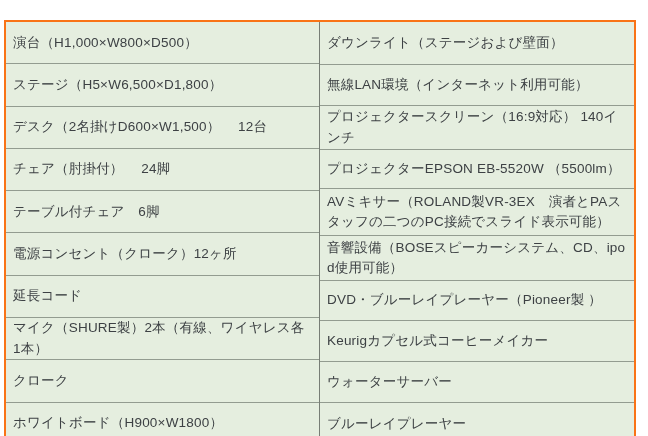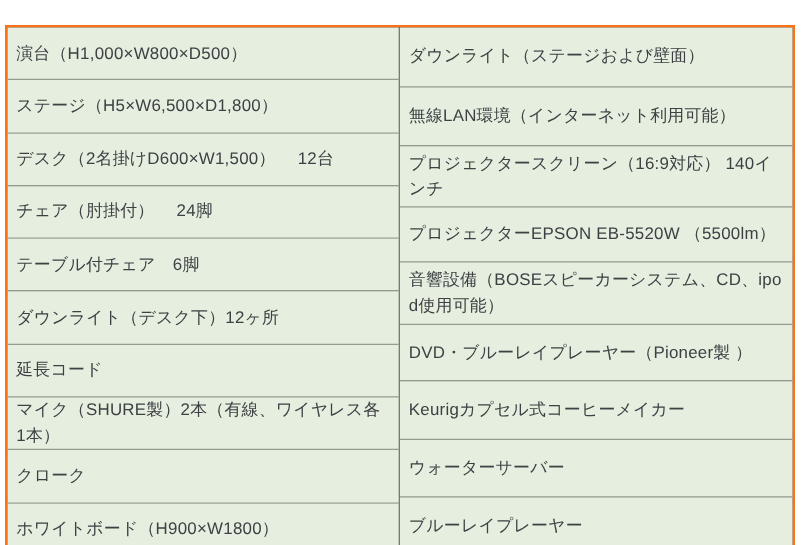--- a/index.html
+++ b/index.html
@@ -87,21 +87,21 @@
       <div class="cell">
           <span class="cell-text">デスク（2名掛けD600×W1,500）　 12台</span>
         </div>
       <div class="cell">
           <span class="cell-text">チェア（肘掛付）　 24脚</span>
         </div>
       <div class="cell">
           <span class="cell-text">テーブル付チェア　6脚</span>
         </div>
       <div class="cell">
-          <span class="cell-text">ダウンライト（デスク下）12ヶ所</span>
+          <span class="cell-text">電源コンセント（クローク）12ヶ所</span>
         </div>
       <div class="cell">
           <span class="cell-text">延長コード</span>
         </div>
       <div class="cell">
           <span class="cell-text">マイク（SHURE製）2本（有線、ワイヤレス各1本）</span>
         </div>
       <div class="cell">
           <span class="cell-text">クローク</span>
         </div>
@@ -116,20 +116,23 @@
         </div>
       <div class="cell rr0">
           <span class="cell-text">無線LAN環境（インターネット利用可能）</span>
         </div>
       <div class="cell rr2">
           <span class="cell-text">プロジェクタースクリーン（16:9対応） 140インチ</span>
         </div>
       <div class="cell rr3">
           <span class="cell-text">プロジェクターEPSON EB-5520W （5500lm）</span>
         </div>
+      <div class="cell rr4">
+          <span class="cell-text">AVミキサー（ROLAND製VR-3EX　演者とPAスタッフの二つのPC接続でスライド表示可能）</span>
+        </div>
       <div class="cell rr6">
           <span class="cell-text">音響設備（BOSEスピーカーシステム、CD、ipod使用可能）</span>
         </div>
       <div class="cell rr5">
           <span class="cell-text">DVD・ブルーレイプレーヤー（Pioneer製 ）</span>
         </div>
       <div class="cell rr7">
           <span class="cell-text">Keurigカプセル式コーヒーメイカー</span>
         </div>
       <div class="cell rr8">

